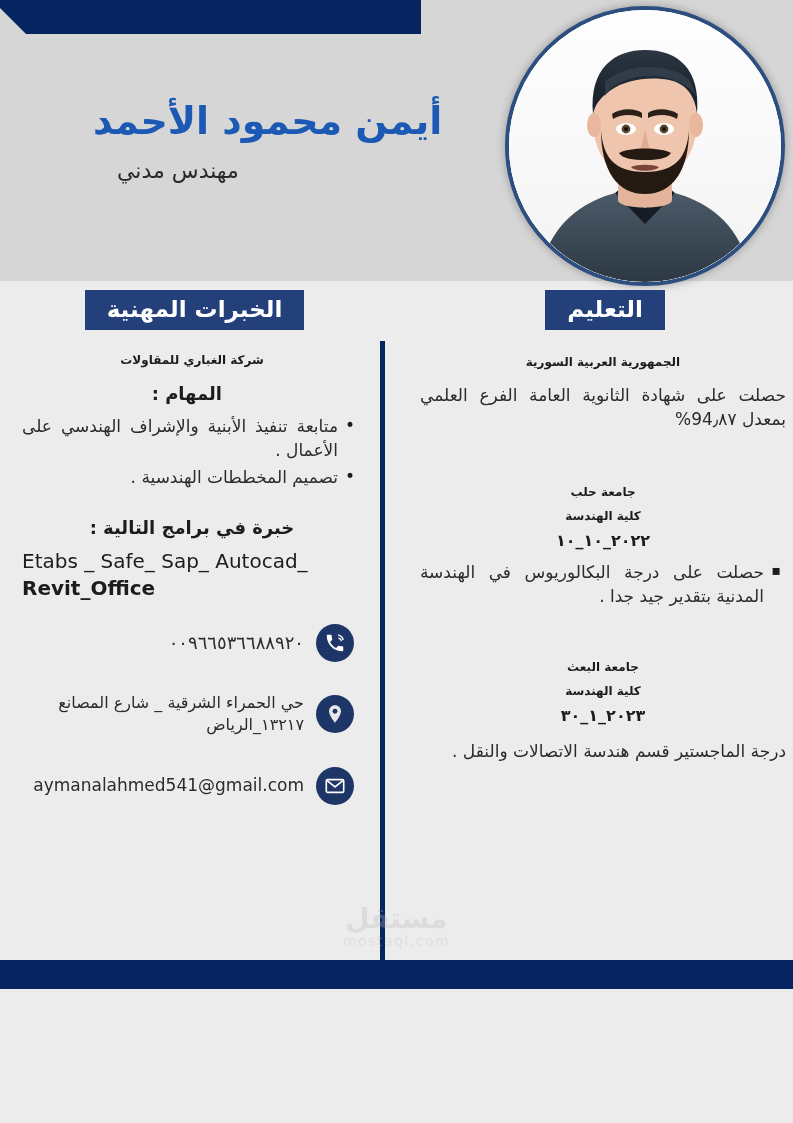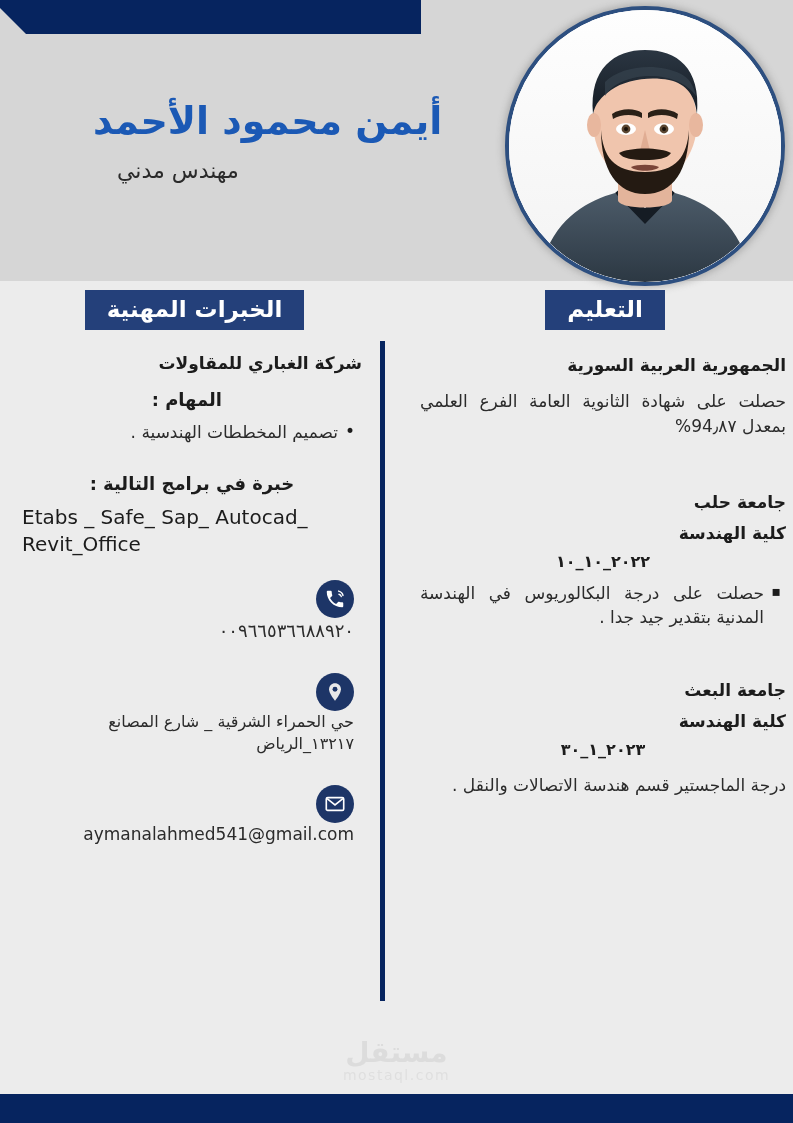--- a/index.html
+++ b/index.html
@@ -12,21 +12,21 @@
     height: 1123px;
     background: #ececec;
     font-family: "DejaVu Sans", "Liberation Sans", sans-serif;
     overflow: hidden;
     position: relative;
   }
 
   .page {
     position: relative;
     width: 793px;
-    height: 1123px;
+    height: 989px;
     background: #ececec;
     overflow: hidden;
   }
 
   
   .header {
     position: absolute;
     left: 0; top: 0;
     width: 793px;
     height: 281px;
@@ -126,23 +126,24 @@
   .sec-head-row {
     text-align: center;
     margin: 0;
   }
   .sec-head-row.left-col { padding-left: 7px; }
 
   
   .block { direction: rtl; }
 
   .org-title {
-    font-size: 17px;
+    font-size: 12px;
     font-weight: 700;
     color: #1c1c1c;
+    text-align: center;
     margin: 0;
     line-height: 1.35;
   }
   .org-title.tight { margin-top: -2px; }
 
   .org-date {
     font-size: 16px;
     font-weight: 700;
     color: #1c1c1c;
     text-align: center;
@@ -208,21 +209,22 @@
     margin: 10px 0 0 0;
     direction: ltr;
   }
 
   
   .contact-list {
     margin: 22px 0 0 0;
   }
   .contact-row {
     display: flex;
-    flex-direction: column;
+    flex-direction: row;
+    align-items: center;
     justify-content: flex-start;
     margin-bottom: 30px;
     padding-right: 8px;
   }
   .contact-icon {
     flex: 0 0 auto;
     width: 38px;
     height: 38px;
     border-radius: 50%;
     background: #1d3567;
@@ -354,26 +356,27 @@
     <div class="sec-head-row left-col">
       <span class="sec-head">الخبرات المهنية</span>
     </div>
 
     <div class="block" style="padding:0 20px 0 22px;">
       <div class="org-title" style="margin-top:22px;">شركة الغباري للمقاولات</div>
 
       <div class="subhead right-align" style="margin-top:14px;">المهام :</div>
 
       <ul class="bullets" style="margin-top:10px;">
+        <li>متابعة تنفيذ الأبنية والإشراف الهندسي على الأعمال .</li>
         <li>تصميم المخططات الهندسية .</li>
       </ul>
 
       <div class="subhead" style="margin-top:28px;">خبرة في برامج التالية :</div>
       <div class="skills-line">Etabs _ Safe_ Sap_ Autocad_</div>
-      <div class="skills-line" style="margin-top:0;">Revit_Office</div>
+      <div class="skills-line" style="margin-top:0;font-weight:bold;">Revit_Office</div>
     </div>
 
 
     <div class="contact-list" style="padding:0 20px 0 22px;">
 
       <div class="contact-row">
         <span class="contact-icon">
           <svg width="22" height="22" viewBox="0 0 24 24" fill="#ffffff">
             <path d="M6.6 10.8c1.4 2.8 3.8 5.1 6.6 6.6l2.2-2.2c.3-.3.7-.4 1-.2 1.1.4 2.4.6 3.6.6.6 0 1 .4 1 1V20c0 .6-.4 1-1 1C10.6 21 3 13.4 3 4c0-.6.4-1 1-1h3.4c.6 0 1 .4 1 1 0 1.3.2 2.5.6 3.6.1.4 0 .8-.2 1.1l-2.2 2.1z"></path>
             <path d="M15.2 3.2a.8.8 0 0 1 .9-.6 7 7 0 0 1 5.4 5.4.8.8 0 1 1-1.6.3 5.4 5.4 0 0 0-4.2-4.2.8.8 0 0 1-.5-.9z"></path>

